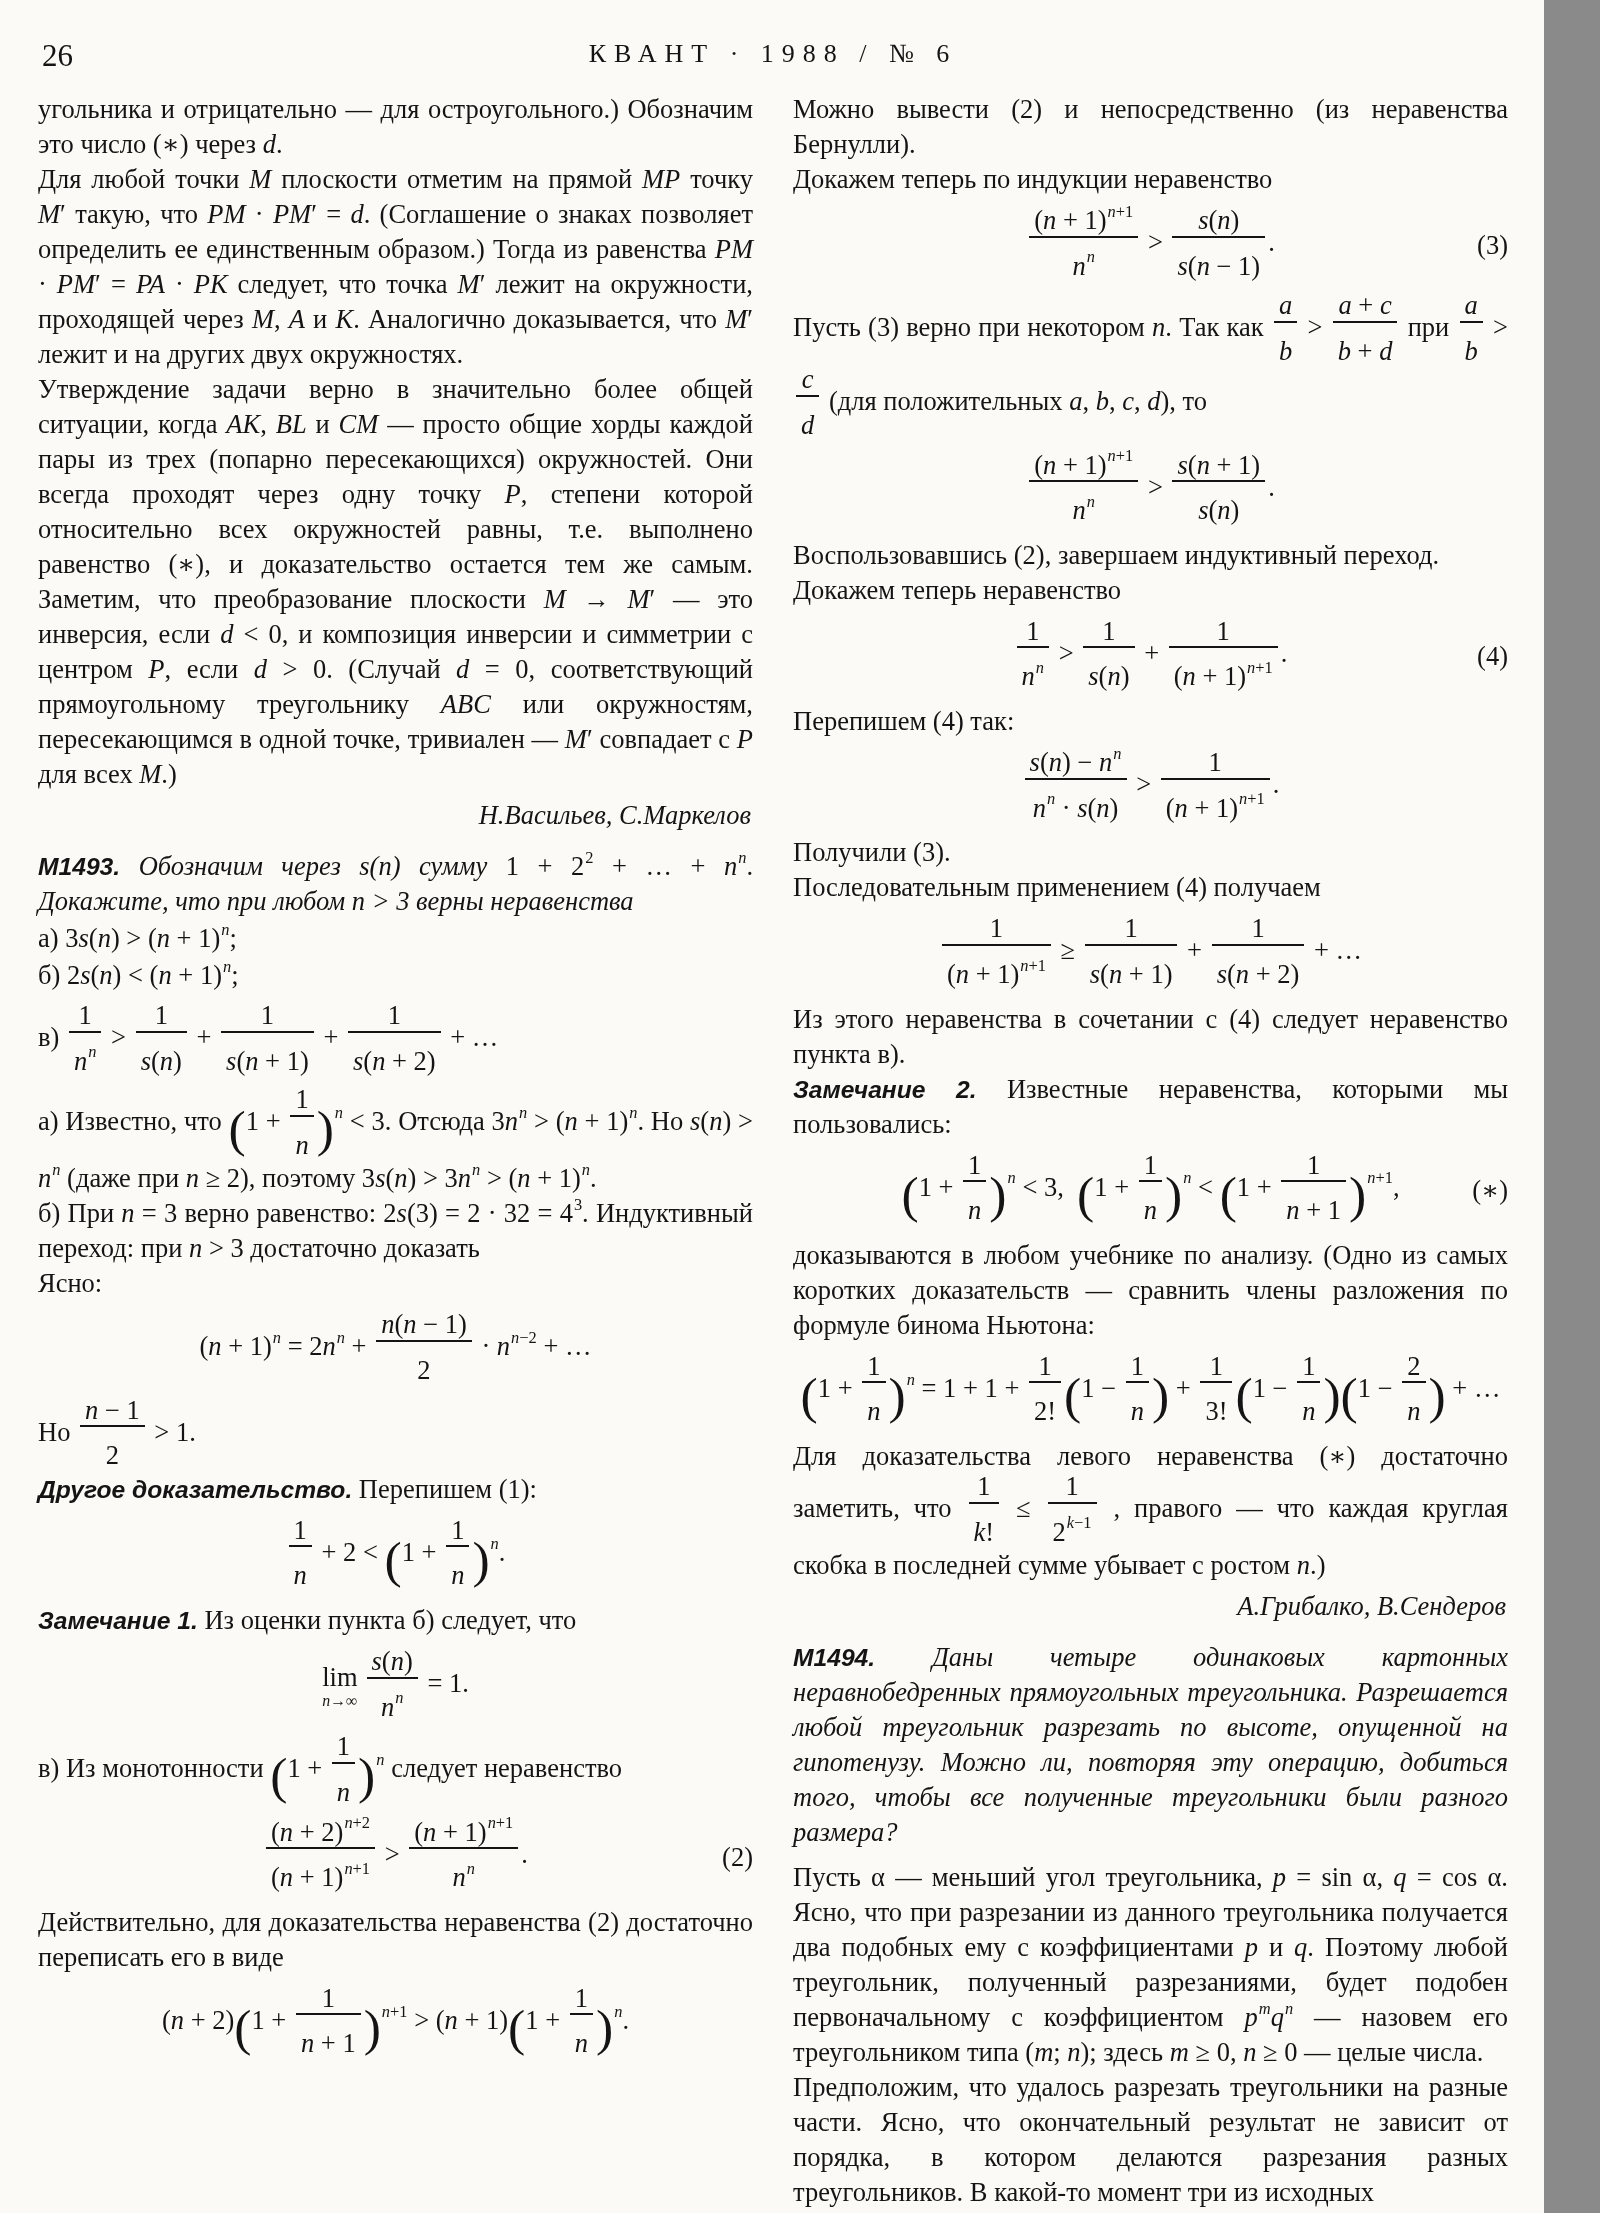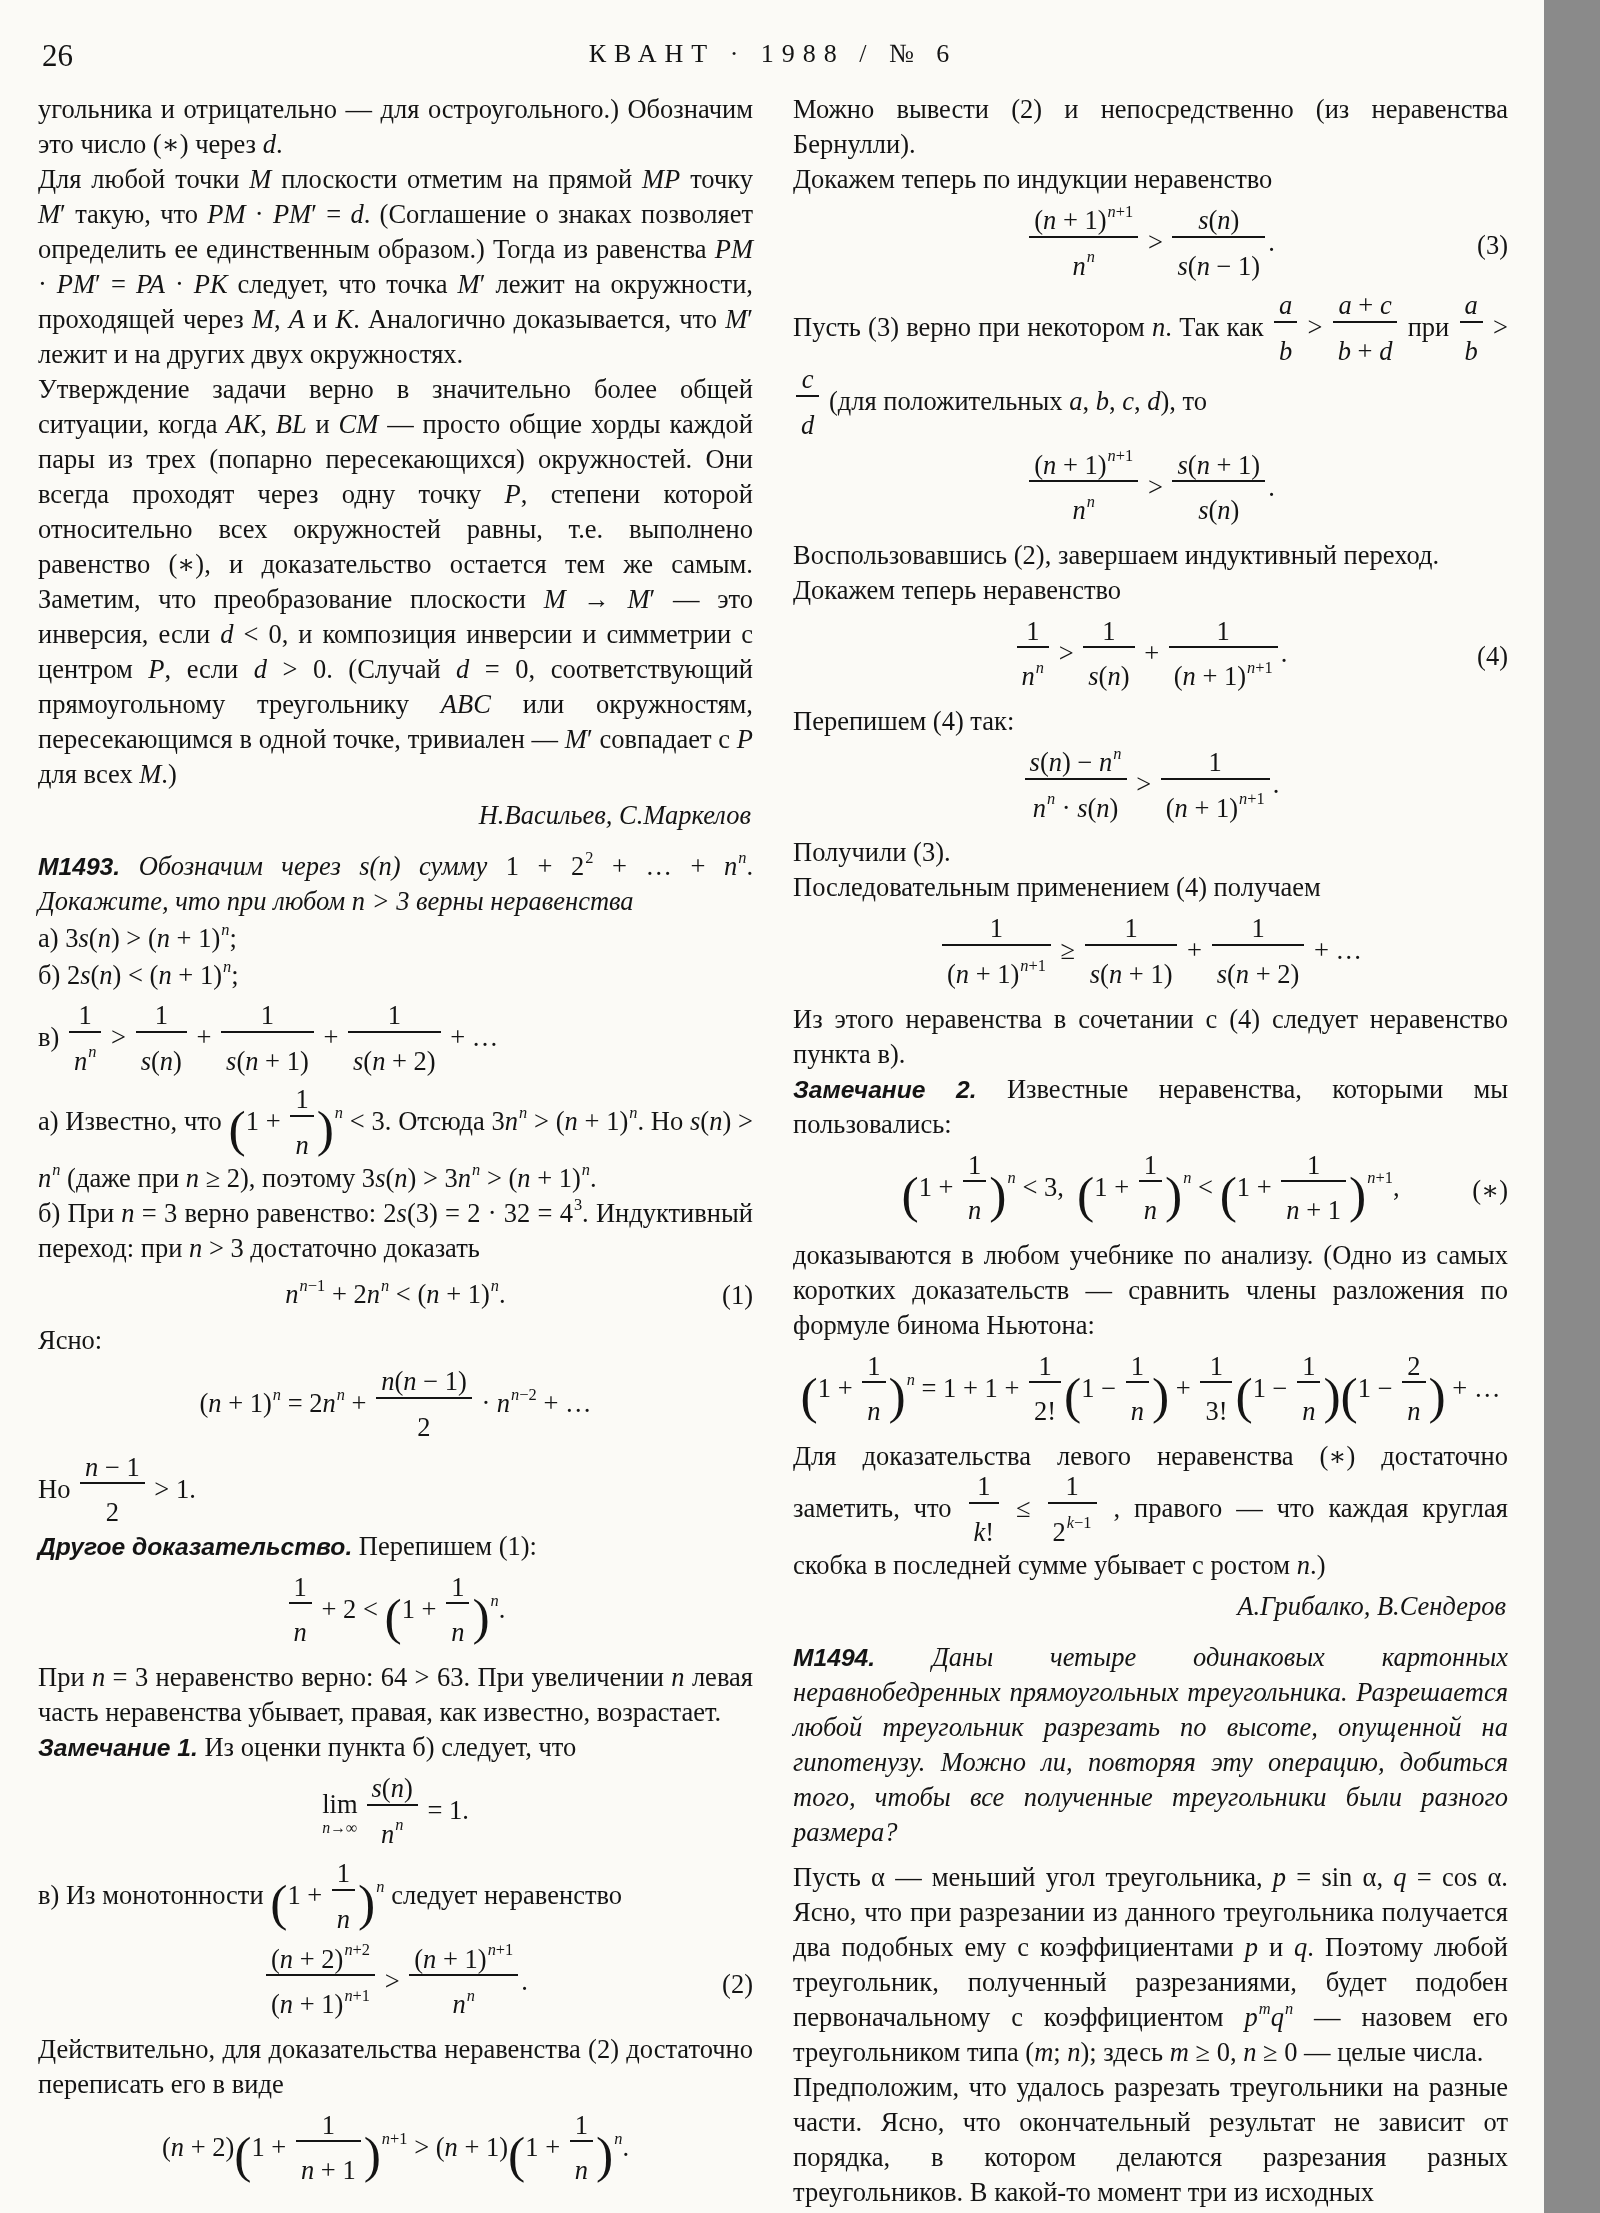--- a/index.html
+++ b/index.html
@@ -48,27 +48,25 @@
       <p class="p">угольника и отрицательно — для остроугольного.) Обозначим это число (∗) через <i>d</i>.</p>
       <p class="p">Для любой точки <i>M</i> плоскости отметим на прямой <i>MP</i> точку <i>M</i>′ такую, что <i>PM</i> · <i>PM</i>′ = <i>d</i>. (Соглашение о знаках позволяет определить ее единственным образом.) Тогда из равенства <i>PM</i> · <i>PM</i>′ = <i>PA</i> · <i>PK</i> следует, что точка <i>M</i>′ лежит на окружности, проходящей через <i>M</i>, <i>A</i> и <i>K</i>. Аналогично доказывается, что <i>M</i>′ лежит и на других двух окружностях.</p>
       <p class="p">Утверждение задачи верно в значительно более общей ситуации, когда <i>AK</i>, <i>BL</i> и <i>CM</i> — просто общие хорды каждой пары из трех (попарно пересекающихся) окружностей. Они всегда проходят через одну точку <i>P</i>, степени которой относительно всех окружностей равны, т.е. выполнено равенство (∗), и доказательство остается тем же самым. Заметим, что преобразование плоскости <i>M</i> → <i>M</i>′ — это инверсия, если <i>d</i> &lt; 0, и композиция инверсии и симметрии с центром <i>P</i>, если <i>d</i> &gt; 0. (Случай <i>d</i> = 0, соответствующий прямоугольному треугольнику <i>ABC</i> или окружностям, пересекающимся в одной точке, тривиален — <i>M</i>′ совпадает с <i>P</i> для всех <i>M</i>.)</p>
       <div class="sig"><i>Н.Васильев, С.Маркелов</i></div>
       <p class="p prob"><b class="bs">М1493.</b> <i>Обозначим через s(n) сумму</i> 1 + 2<sup>2</sup> + … + <i>n</i><sup><i>n</i></sup>. <i>Докажите, что при любом n &gt; 3 верны неравенства</i></p>
       <p class="p item">а) 3<i>s</i>(<i>n</i>) &gt; (<i>n</i> + 1)<sup><i>n</i></sup>;</p>
       <p class="p item">б) 2<i>s</i>(<i>n</i>) &lt; (<i>n</i> + 1)<sup><i>n</i></sup>;</p>
       <p class="p item mt">в) <span class="fr"><span class="nu">1</span><span class="de"><i>n</i><sup><i>n</i></sup></span></span> &gt; <span class="fr"><span class="nu">1</span><span class="de"><i>s</i>(<i>n</i>)</span></span> + <span class="fr"><span class="nu">1</span><span class="de"><i>s</i>(<i>n</i> + 1)</span></span> + <span class="fr"><span class="nu">1</span><span class="de"><i>s</i>(<i>n</i> + 2)</span></span> + …</p>
       <p class="p mt">а) Известно, что <span class="bp">(</span>1 + <span class="fr"><span class="nu">1</span><span class="de"><i>n</i></span></span><span class="bp">)</span><sup><i>n</i></sup> &lt; 3. Отсюда 3<i>n</i><sup><i>n</i></sup> &gt; (<i>n</i> + 1)<sup><i>n</i></sup>. Но <i>s</i>(<i>n</i>) &gt; <i>n</i><sup><i>n</i></sup> (даже при <i>n</i> ≥ 2), поэтому 3<i>s</i>(<i>n</i>) &gt; 3<i>n</i><sup><i>n</i></sup> &gt; (<i>n</i> + 1)<sup><i>n</i></sup>.</p>
       <p class="p">б) При <i>n</i> = 3 верно равенство: 2<i>s</i>(3) = 2 · 32 = 4<sup>3</sup>. Индуктивный переход: при <i>n</i> &gt; 3 достаточно доказать</p>
-      <div class="eq"><i>n</i><sup><i>n</i>−1</sup> + 2<i>n</i><sup><i>n</i></sup> &lt; (<i>n</i> + 1)<sup><i>n</i></sup>.<span class="eqn">(1)</span></div>
       <p class="p">Ясно:</p>
       <div class="eq">(<i>n</i> + 1)<sup><i>n</i></sup> = 2<i>n</i><sup><i>n</i></sup> + <span class="fr"><span class="nu"><i>n</i>(<i>n</i> − 1)</span><span class="de">2</span></span> · <i>n</i><sup><i>n</i>−2</sup> + …</div>
       <p class="p">Но <span class="fr"><span class="nu"><i>n</i> − 1</span><span class="de">2</span></span> &gt; 1.</p>
       <p class="p"><b class="bs">Другое доказательство.</b> Перепишем (1):</p>
       <div class="eq"><span class="fr"><span class="nu">1</span><span class="de"><i>n</i></span></span> + 2 &lt; <span class="bp">(</span>1 + <span class="fr"><span class="nu">1</span><span class="de"><i>n</i></span></span><span class="bp">)</span><sup><i>n</i></sup>.</div>
-      <p class="p">При <i>n</i> = 3 неравенство верно: 64 &gt; 63. При увеличении <i>n</i> левая часть неравенства убывает, правая, как известно, возрастает.</p>
       <p class="p"><b class="bs">Замечание 1.</b> Из оценки пункта б) следует, что</p>
       <div class="eq"><span class="lim"><span class="l1">lim</span><span class="l2"><i>n</i>→∞</span></span><span class="fr"><span class="nu"><i>s</i>(<i>n</i>)</span><span class="de"><i>n</i><sup><i>n</i></sup></span></span> = 1.</div>
       <p class="p">в) Из монотонности <span class="bp">(</span>1 + <span class="fr"><span class="nu">1</span><span class="de"><i>n</i></span></span><span class="bp">)</span><sup><i>n</i></sup> следует неравенство</p>
       <div class="eq"><span class="fr"><span class="nu">(<i>n</i> + 2)<sup><i>n</i>+2</sup></span><span class="de">(<i>n</i> + 1)<sup><i>n</i>+1</sup></span></span> &gt; <span class="fr"><span class="nu">(<i>n</i> + 1)<sup><i>n</i>+1</sup></span><span class="de"><i>n</i><sup><i>n</i></sup></span></span>.<span class="eqn">(2)</span></div>
       <p class="p">Действительно, для доказательства неравенства (2) достаточно переписать его в виде</p>
       <div class="eq">(<i>n</i> + 2)<span class="bp">(</span>1 + <span class="fr"><span class="nu">1</span><span class="de"><i>n</i> + 1</span></span><span class="bp">)</span><sup><i>n</i>+1</sup> &gt; (<i>n</i> + 1)<span class="bp">(</span>1 + <span class="fr"><span class="nu">1</span><span class="de"><i>n</i></span></span><span class="bp">)</span><sup><i>n</i></sup>.</div>
     </div>
 
     <div class="col">
       <p class="p">Можно вывести (2) и непосредственно (из неравенства Бернулли).</p>

